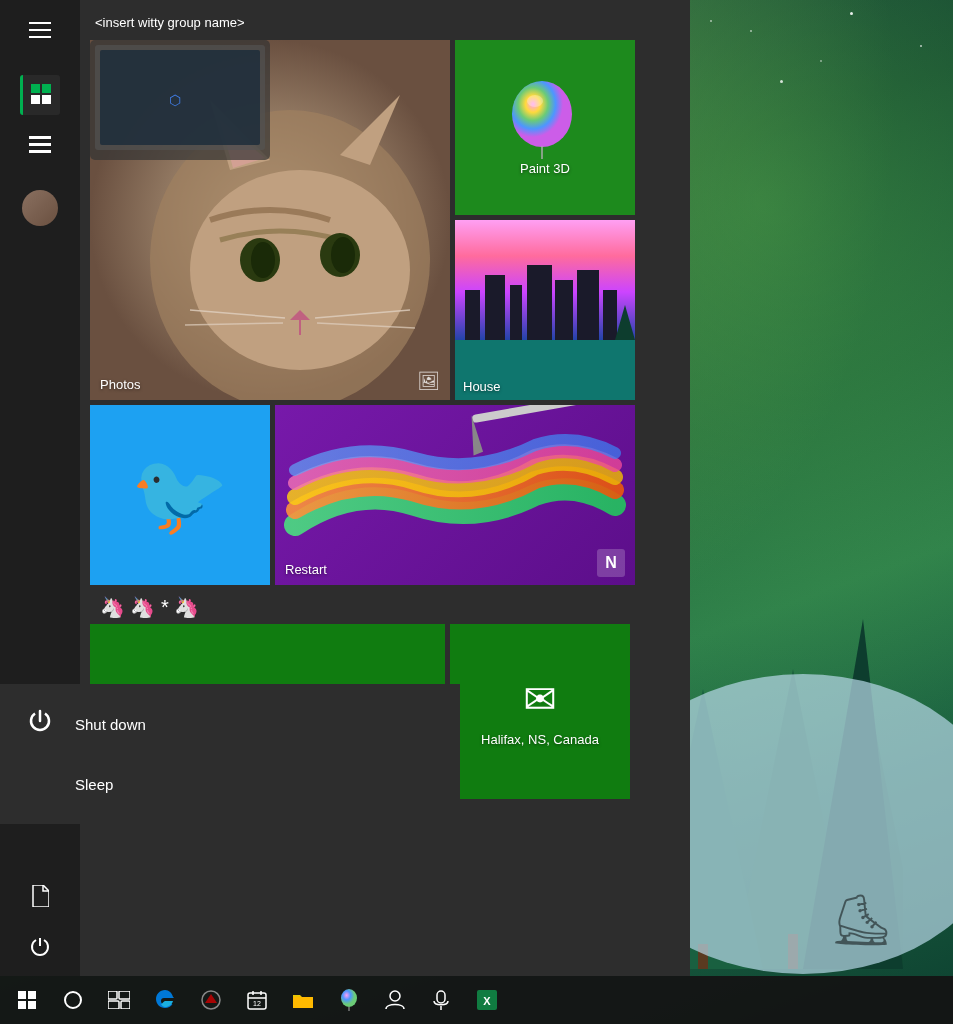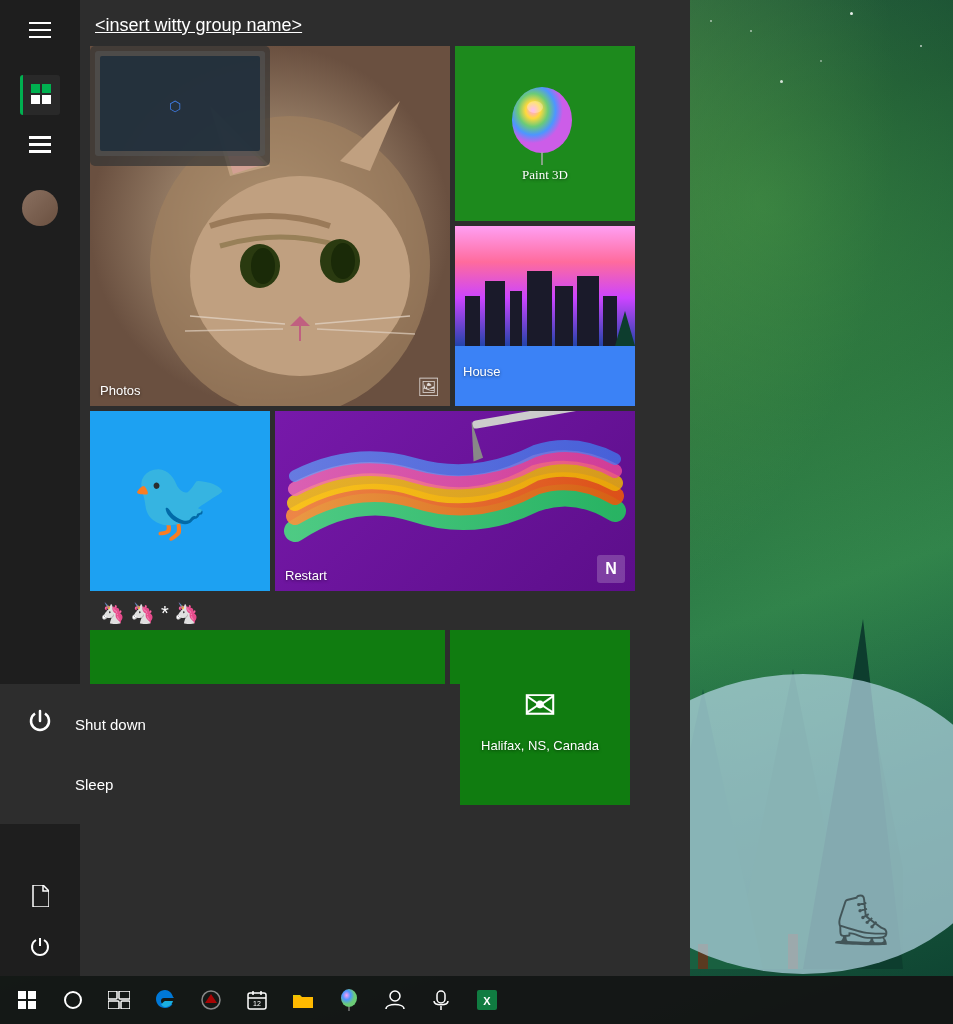--- a/index.html
+++ b/index.html
@@ -137,23 +137,22 @@
       margin-left: 80px;
       flex: 1;
       display: flex;
       flex-direction: column;
       overflow: hidden;
     }
 
     .group-header {
       padding: 15px 15px 10px 15px;
       color: white;
-      font-size: 18px;
+      font-size: 13px;
       font-weight: normal;
-      text-decoration: underline;
     }
 
     
     .tiles-area {
       padding: 0 10px;
       flex: 1;
     }
 
     .tile-row {
       display: flex;
@@ -199,21 +198,20 @@
       right: 10px;
       color: white;
       font-size: 18px;
       opacity: 0.8;
     }
 
     .tile-paint3d {
       width: 180px;
       height: 175px;
       background: #1a7a1a;
-      font-family: Liberation Serif, serif;
     }
 
     .tile-paint3d-inner {
       width: 100%;
       height: 100%;
       display: flex;
       flex-direction: column;
       align-items: center;
       justify-content: center;
       background: #1d8a1d;
@@ -228,23 +226,23 @@
     .tile-house-img {
       width: 100%;
       height: 65%;
       background: linear-gradient(180deg, #ff6b9d 0%, #c44dff 30%, #4444ff 60%, #2244aa 100%);
       position: relative;
     }
 
     .tile-house-bottom {
       width: 100%;
       height: 35%;
-      background: #3b82f6;
-      display: flex;
-      align-items: center;
+      background: #0f766e;
+      display: flex;
+      align-items: flex-end;
       padding: 0 0 6px 8px;
     }
 
     .tile-twitter {
       width: 180px;
       height: 180px;
       background: #1da1f2;
       display: flex;
       align-items: center;
       justify-content: center;

